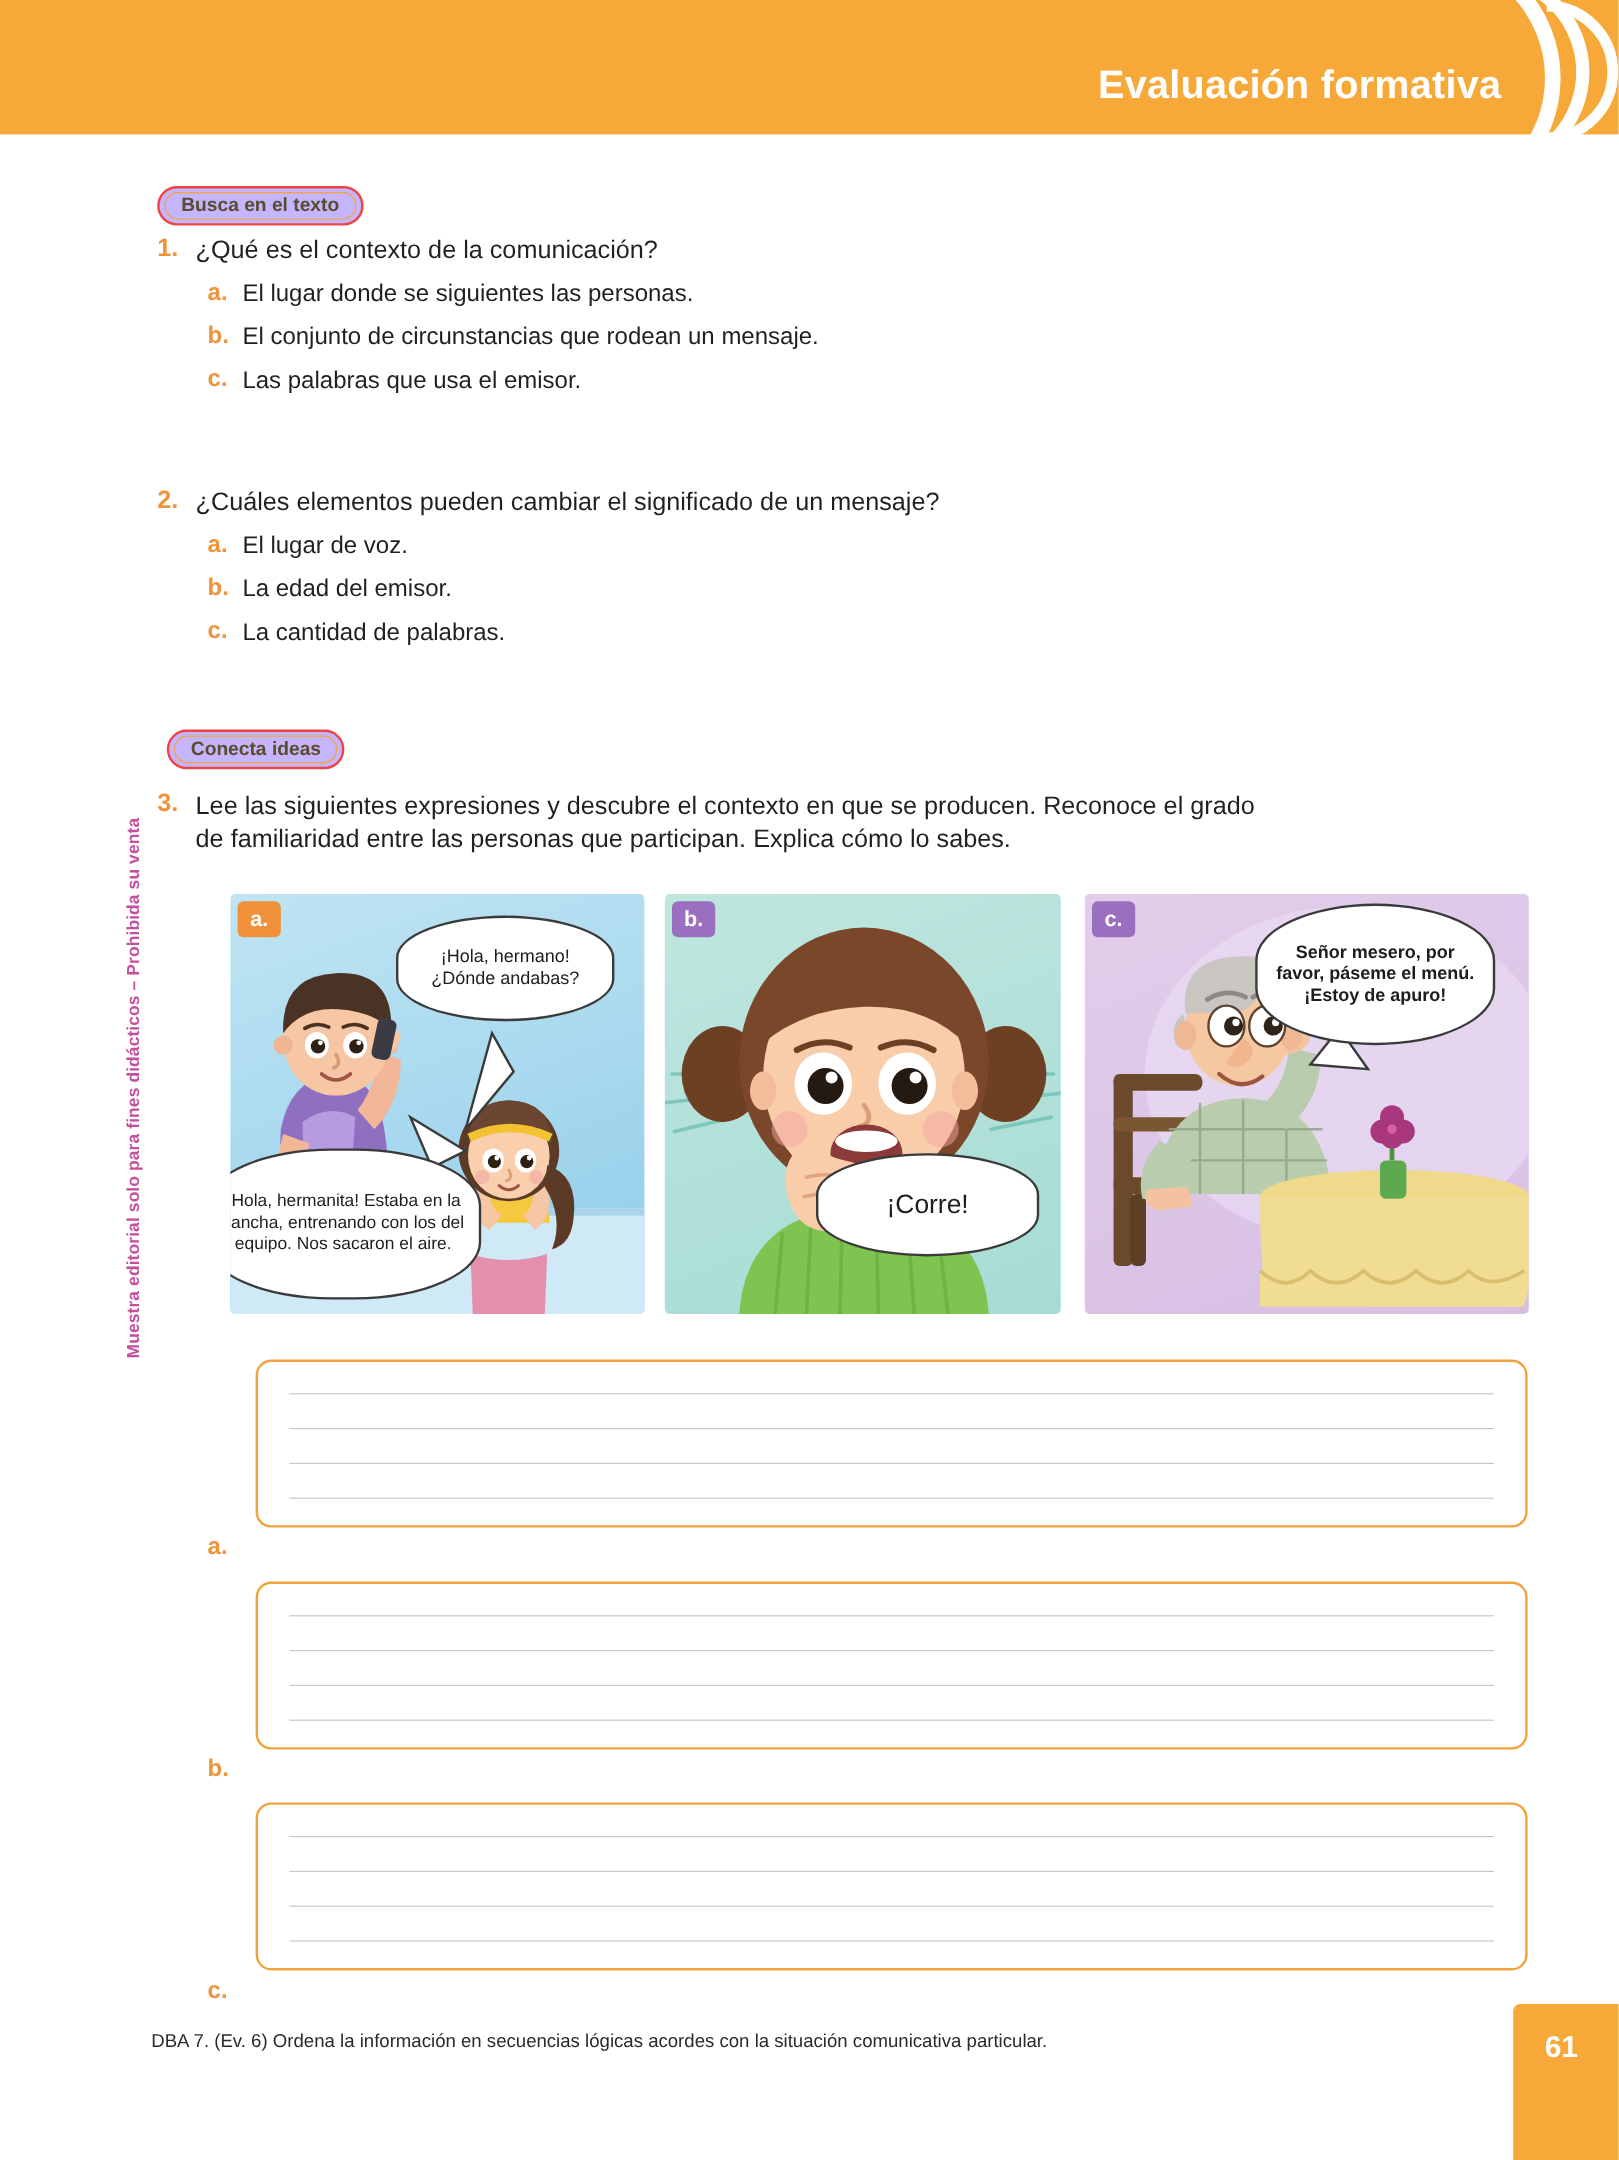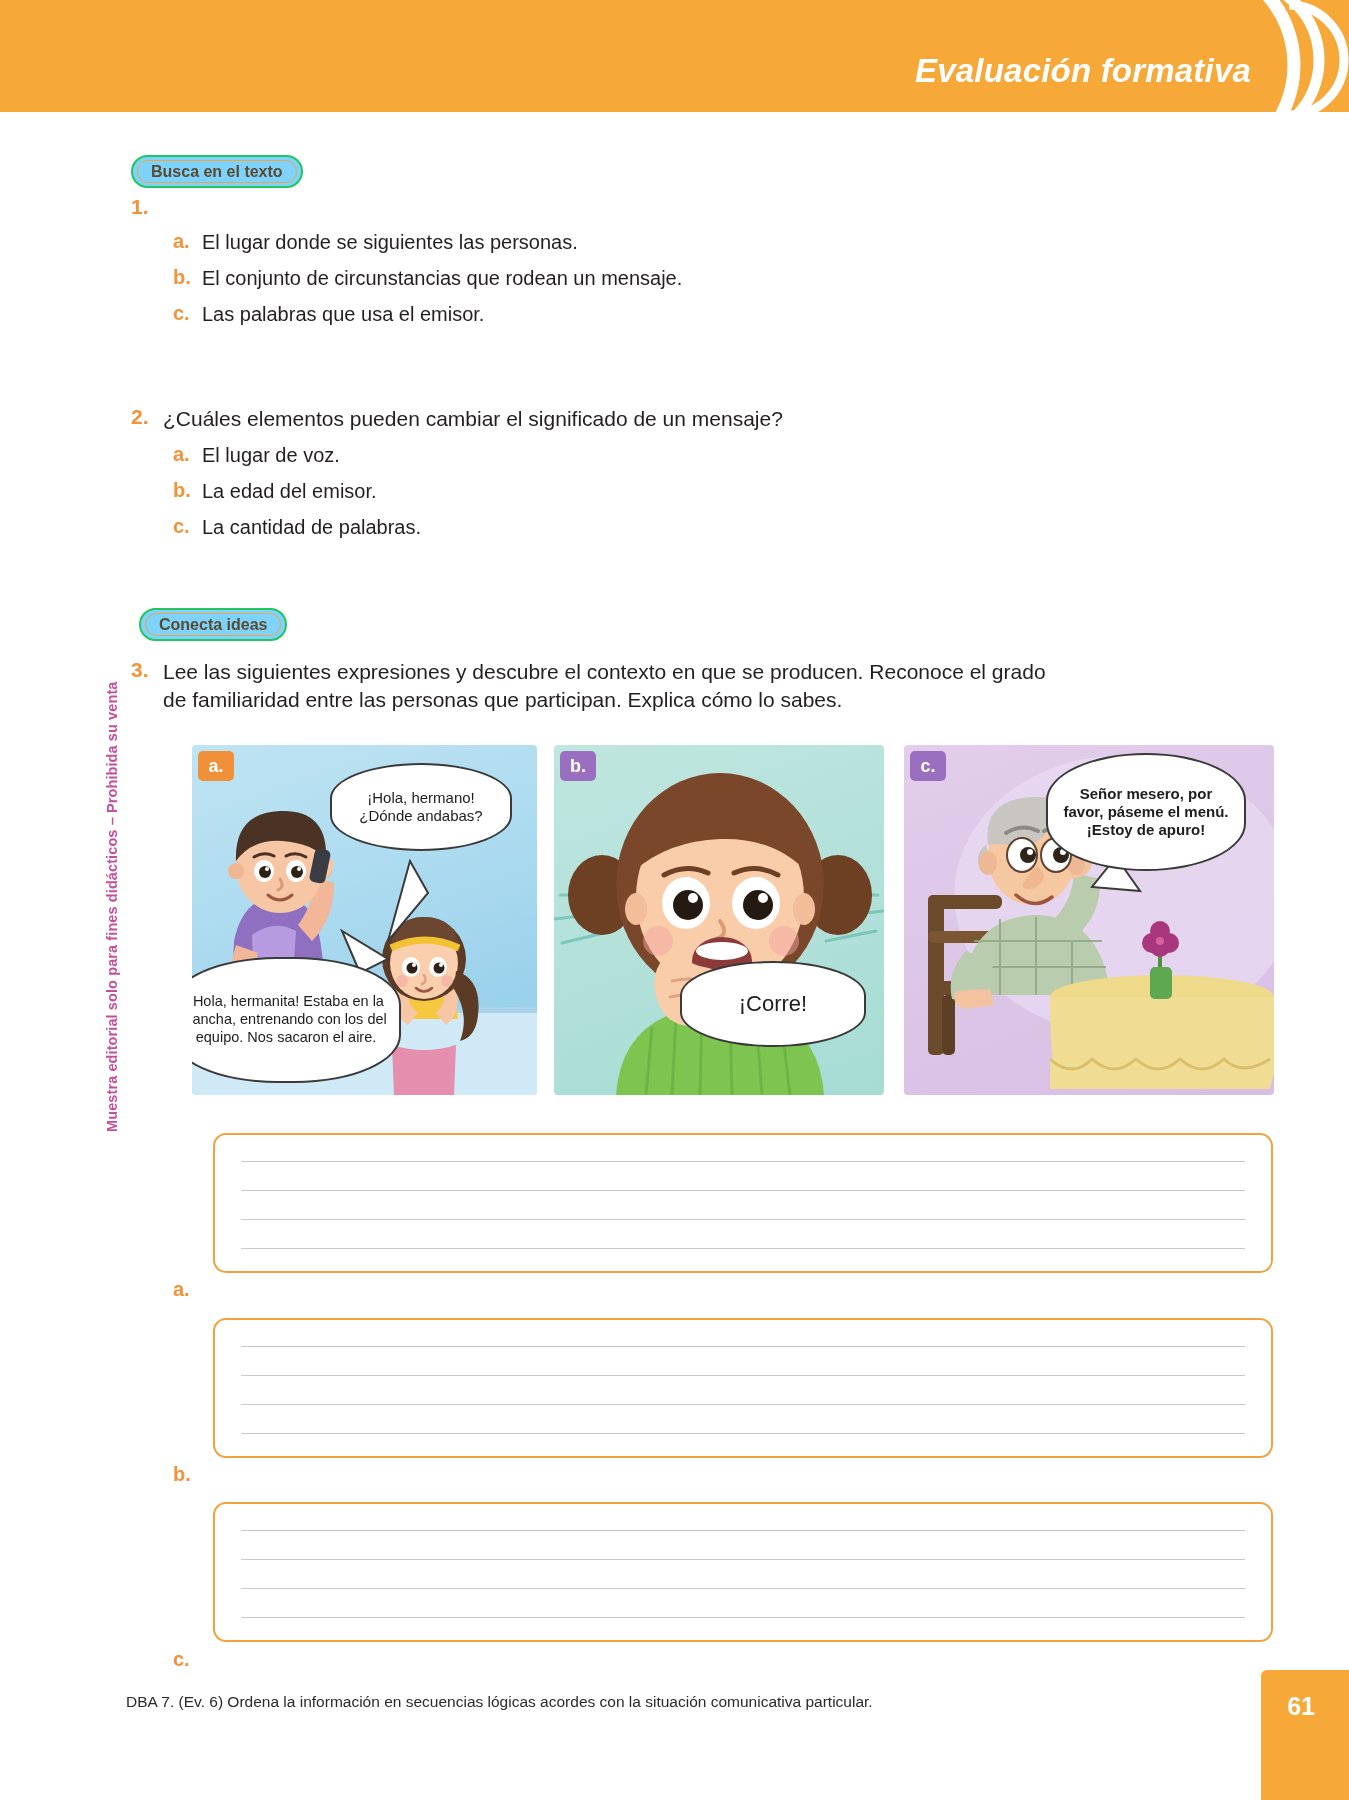--- a/index.html
+++ b/index.html
@@ -14,21 +14,20 @@
     overflow: hidden;
   }
 
   
   .header-band {
     position: absolute;
     top: 0; left: 0;
     width: 1349px;
     height: 112px;
     background: #f6a938;
-    font-style: italic;
   }
   .header-title {
     position: absolute;
     right: 98px;
     top: 52px;
     font-size: 33px;
     font-weight: bold;
     color: #ffffff;
     letter-spacing: .2px;
     white-space: nowrap;
@@ -58,23 +57,23 @@
   }
 
   
   .pill {
     position: absolute;
     display: inline-flex;
     align-items: center;
     justify-content: center;
     height: 33px;
     padding: 0 18px;
-    border: 2px solid #22c55e;
+    border: 2px solid #ef4444;
     border-radius: 17px;
-    background: #7dd3fc;
+    background: #c4b5fd;
     color: #5b4a2e;
     font-size: 16px;
     font-weight: bold;
     white-space: nowrap;
   }
   .pill::before {
     content:"";
     position:absolute;
     left:4px; right:4px; top:3px; bottom:3px;
     border:1.5px solid #f3a33a;
@@ -223,20 +222,21 @@
   <div class="header-title">Evaluación formativa</div>
 </div>
 
 <div class="side-note">Muestra editorial solo para fines didácticos – Prohibida su venta</div>
 
 <div class="pill" id="pill-busca">Busca en el texto</div>
 
 <div class="q-block" id="q1">
   <div class="q-row">
     <div class="q-num">1.</div>
+    <div class="q-text">¿Qué es el contexto de la comunicación?</div>
   </div>
   <div class="opt-row">
     <div class="opt-letter">a.</div>
     <div class="opt-text">El lugar donde se siguientes las personas.</div>
   </div>
   <div class="opt-row">
     <div class="opt-letter">b.</div>
     <div class="opt-text">El conjunto de circunstancias que rodean un mensaje.</div>
   </div>
   <div class="opt-row">

